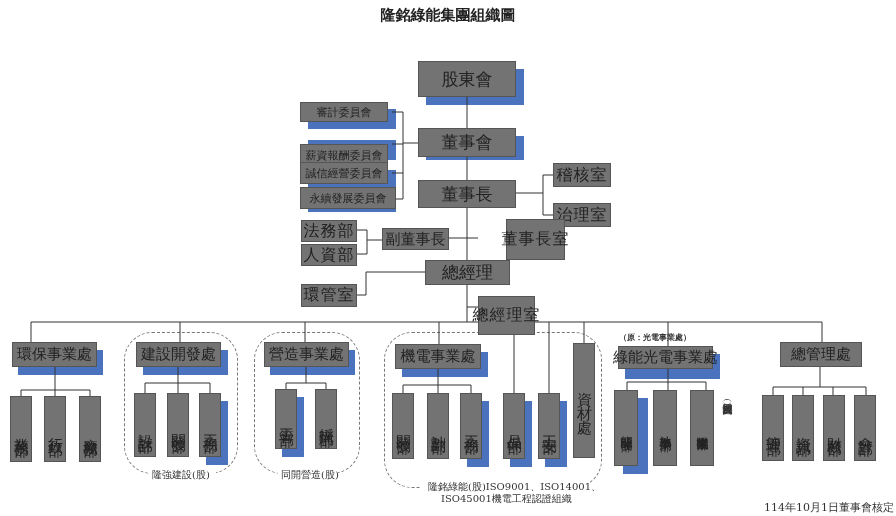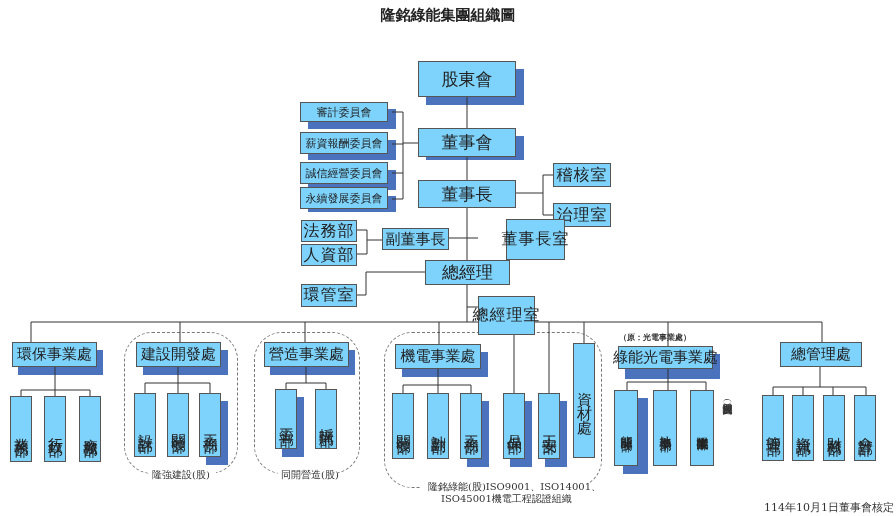--- a/index.html
+++ b/index.html
@@ -1,20 +1,20 @@
 <!DOCTYPE html>
 <html><head>
 <meta charset="utf-8">
 <style>
   html, body { margin:0; padding:0; background:#ffffff; }
   body { width:896px; height:516px; position:relative; overflow:hidden;
          font-family: "DejaVu Serif", "Liberation Serif", serif; color:#222; }
   .title { position:absolute; left:0; width:896px; top:6px; text-align:center;
            font-family:"DejaVu Sans", sans-serif; font-weight:bold; font-size:15px; }
-  .box { position:absolute; background:#7dd3fc; border:1.5px solid #555;
+  .box { position:absolute; background:#737373; border:1.5px solid #555;
          box-sizing:border-box; display:flex; align-items:center; justify-content:center;
          text-align:center; z-index:3; white-space:nowrap; }
   .sh { position:absolute; background:#4a72bd; z-index:1; }
   .vt { writing-mode:vertical-rl; text-orientation:upright; letter-spacing:2px; }
   .f18 { font-size:17px; }
   .f16 { font-size:15px; }
   .f12 { font-size:11px; }
   .f11 { font-size:16px; letter-spacing:1px; }
   .dash { position:absolute; border:1.5px dashed #777; border-radius:28px; z-index:0; box-sizing:border-box; }
   .note { position:absolute; font-size:10px; color:#333; z-index:4; white-space:nowrap; }
@@ -118,25 +118,25 @@
 <div class="box f18" style="left:418px;top:61px;width:98px;height:36px;">股東會</div>
 
 <div class="sh" style="left:426px;top:136px;width:98px;height:24px;"></div>
 <div class="box f18" style="left:418px;top:128px;width:98px;height:29px;">董事會</div>
 
 <div class="box f18" style="left:418px;top:180px;width:98px;height:28px;">董事長</div>
 
 <div class="sh" style="left:308px;top:109px;width:88px;height:20px;"></div>
 <div class="box f12" style="left:300px;top:102px;width:88px;height:20px;">審計委員會</div>
 <div class="sh" style="left:308px;top:140px;width:88px;height:20px;"></div>
-<div class="box f12" style="left:300px;top:132px;width:88px;height:22px;">薪資報酬委員會</div>
+<div class="box f12" style="left:300px;top:144px;width:88px;height:22px;">薪資報酬委員會</div>
 <div class="sh" style="left:308px;top:170px;width:88px;height:20px;"></div>
 <div class="box f12" style="left:300px;top:162px;width:88px;height:22px;">誠信經營委員會</div>
 <div class="sh" style="left:308px;top:196px;width:88px;height:16px;"></div>
-<div class="box f12" style="left:300px;top:187px;width:88px;height:22px;">永續發展委員會</div>
+<div class="box f12" style="left:300px;top:187px;width:96px;height:22px;">永續發展委員會</div>
 
 <div class="box f11" style="left:553px;top:163px;width:58px;height:24px;">稽核室</div>
 <div class="box f11" style="left:553px;top:203px;width:58px;height:24px;">治理室</div>
 
 <div class="box f11" style="left:301px;top:220px;width:56px;height:22px;">法務部</div>
 <div class="box f11" style="left:301px;top:244px;width:56px;height:22px;">人資部</div>
 <div class="box f16" style="left:382px;top:228px;width:67px;height:22px;">副董事長</div>
 <div class="box f11" style="left:478px;top:219px;width:59px;height:41px;margin-left:28px;">董事長室</div>
 
 <div class="box f18" style="left:425px;top:260px;width:85px;height:25px;">總經理</div>

